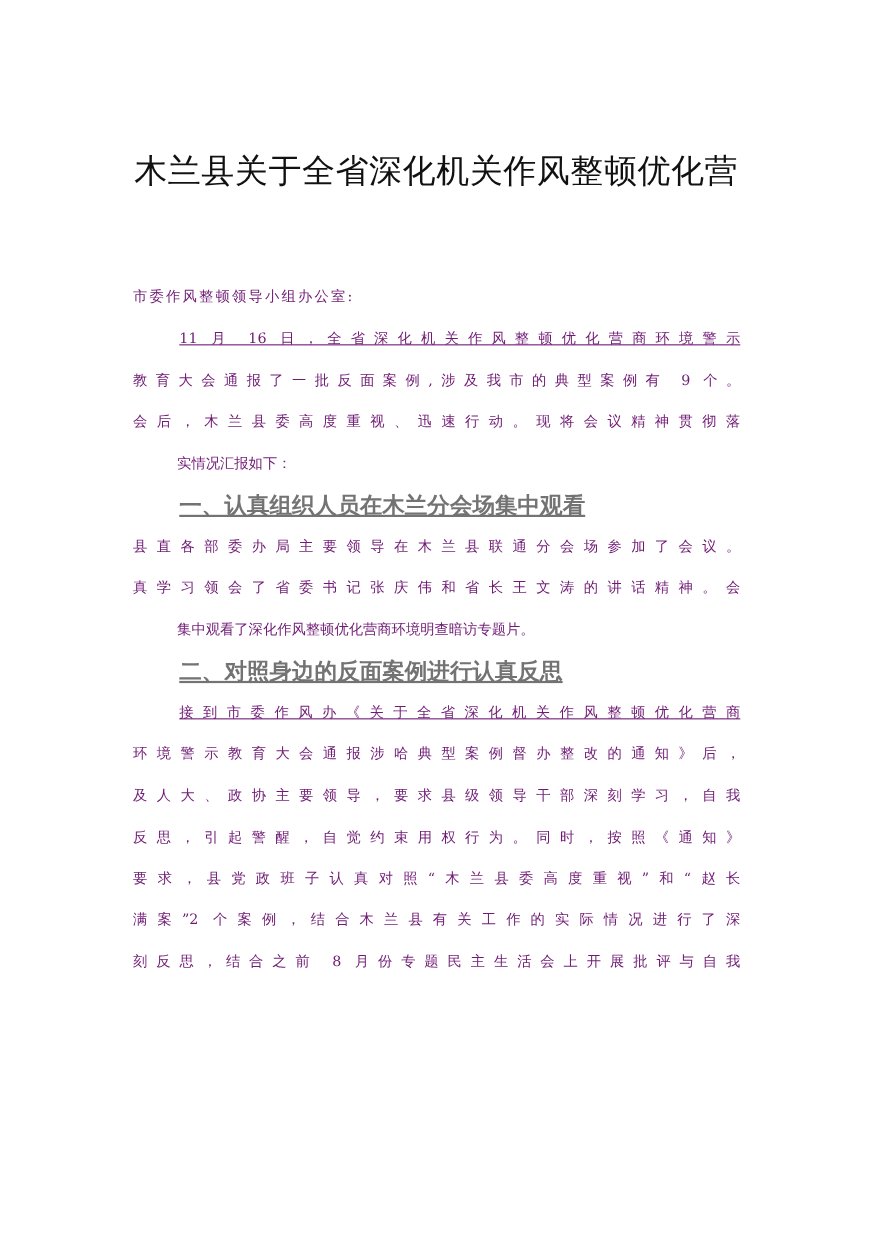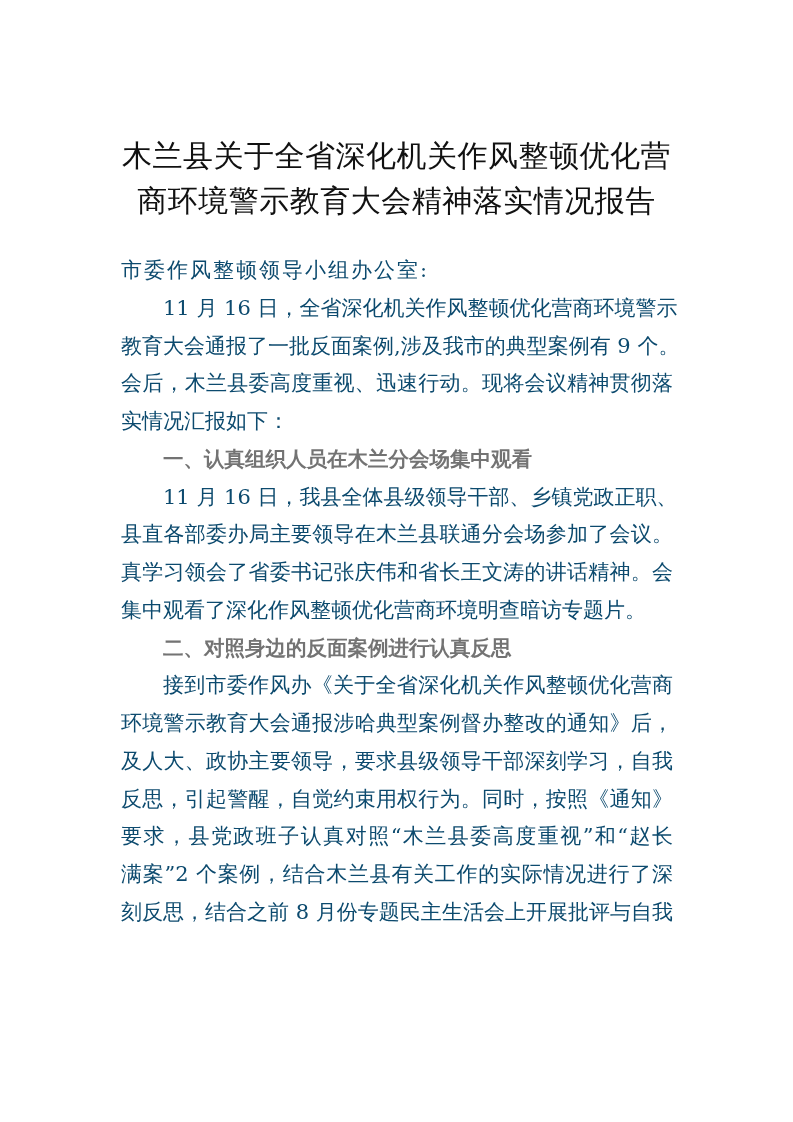--- a/index.html
+++ b/index.html
@@ -39,69 +39,69 @@
     }
     .body-block {
       position: absolute;
       left: 121px;
       top: 252px;
       width: 552px;
     }
     .line {
       height: 37.75px;
       line-height: 37.75px;
-      font-size: 21px;
+      font-size: 13px;
       white-space: nowrap;
       letter-spacing: 0;
       text-align: justify;
       text-align-last: justify;
-      color: #0c4a6e;
+      color: #701a75;
     }
     .line.last {
       text-align-last: left;
+      margin-left: 40px;
     }
     .line.indent {
       padding-left: 42px;
+      text-decoration: underline;
     }
     .line.heading {
       font-family: "DejaVu Sans", "Liberation Sans", sans-serif;
       font-weight: bold;
       text-align-last: left;
       font-size: 20.5px;
       color: #737373;
     }
     .line.addressee {
       text-align-last: left;
       letter-spacing: 2px;
     }
   </style>
 </head>
 <body>
 
 <div class="page">
 
   <div class="title-block">
     <div class="title-line">木兰县关于全省深化机关作风整顿优化营</div>
-    <div class="title-line">商环境警示教育大会精神落实情况报告</div>
   </div>
 
   <div class="body-block">
 
     <div class="line addressee">市委作风整顿领导小组办公室:</div>
 
     <div>
       <div class="line indent">11 月 16 日，全省深化机关作风整顿优化营商环境警示</div>
       <div class="line">教育大会通报了一批反面案例,涉及我市的典型案例有 9 个。</div>
       <div class="line">会后，木兰县委高度重视、迅速行动。现将会议精神贯彻落</div>
       <div class="line last">实情况汇报如下：</div>
     </div>
 
     <div>
       <div class="line indent heading">一、认真组织人员在木兰分会场集中观看</div>
-      <div class="line indent">11 月 16 日，我县全体县级领导干部、乡镇党政正职、</div>
       <div class="line">县直各部委办局主要领导在木兰县联通分会场参加了会议。</div>
       <div class="line">真学习领会了省委书记张庆伟和省长王文涛的讲话精神。会</div>
       <div class="line last">集中观看了深化作风整顿优化营商环境明查暗访专题片。</div>
     </div>
 
     <div>
       <div class="line indent heading">二、对照身边的反面案例进行认真反思</div>
       <div class="line indent">接到市委作风办《关于全省深化机关作风整顿优化营商</div>
       <div class="line">环境警示教育大会通报涉哈典型案例督办整改的通知》后，</div>
       <div class="line">及人大、政协主要领导，要求县级领导干部深刻学习，自我</div>

